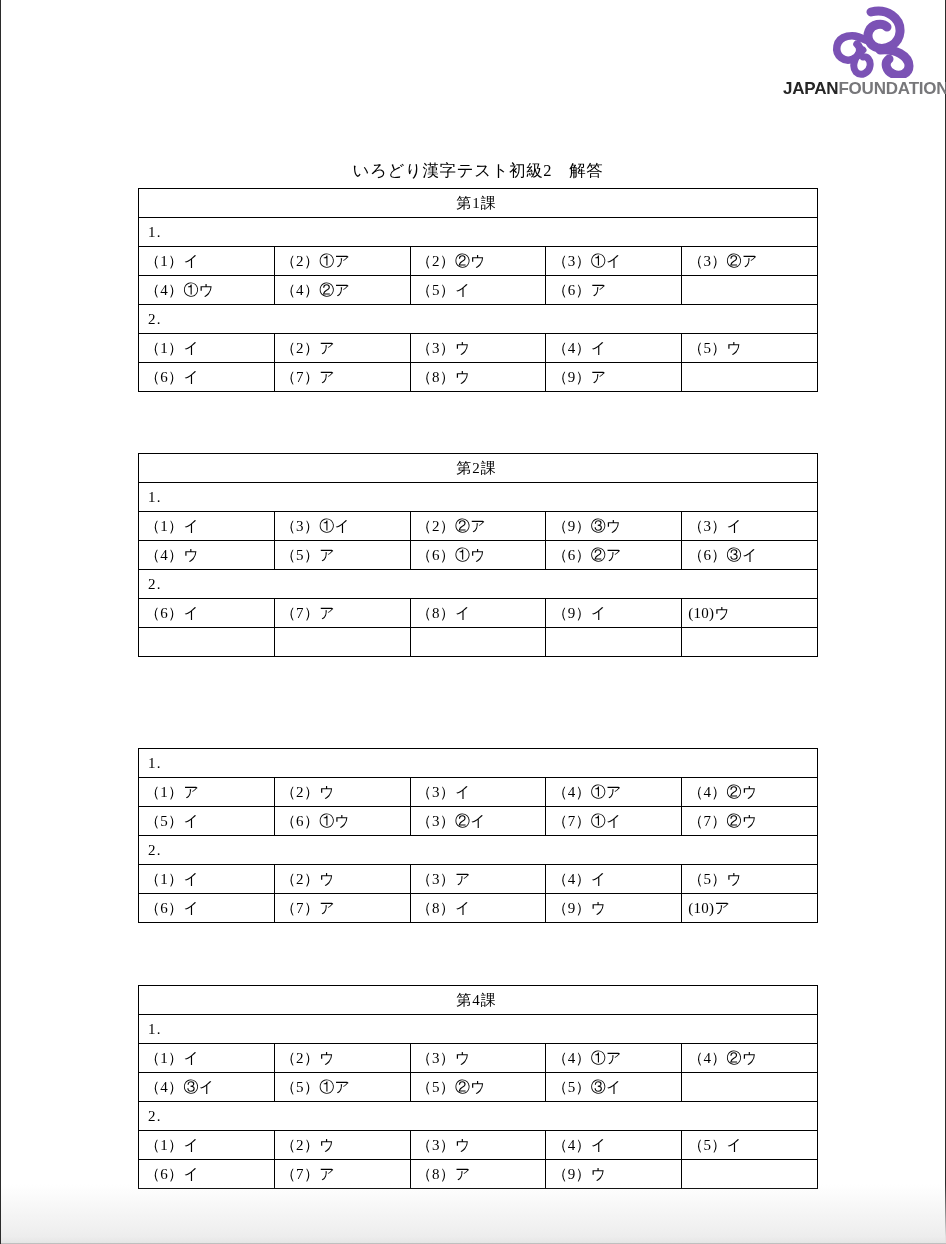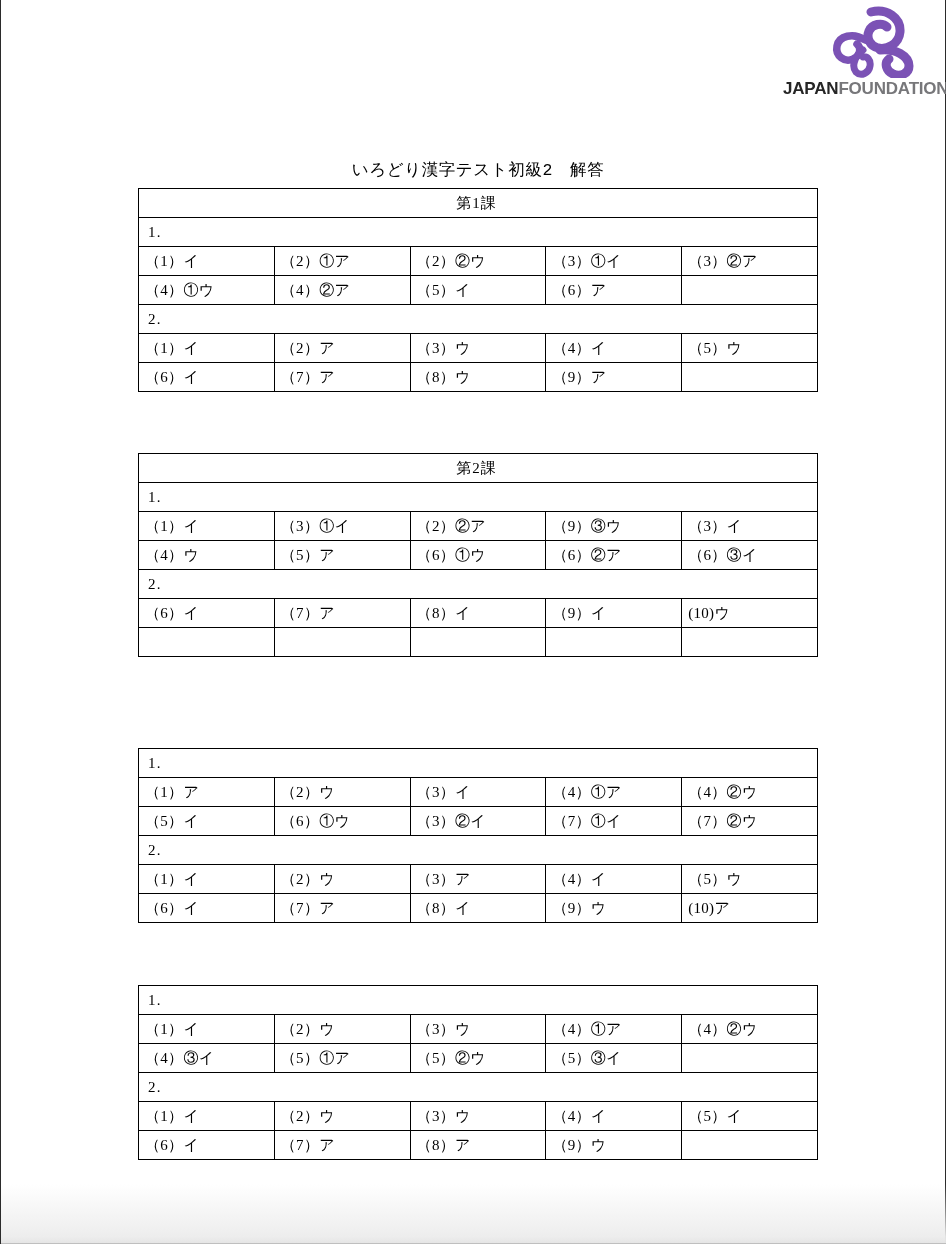--- a/index.html
+++ b/index.html
@@ -78,21 +78,20 @@
   .doc-title {
     position: absolute;
     left: 0;
     top: 160px;
     width: 946px;
     text-align: center;
     font-size: 16.5px;
     line-height: 22px;
     letter-spacing: 0.6px;
     padding-left: 8px;
-    font-family: Liberation Mono, monospace;
   }
 
   
   .lesson-table {
     position: absolute;
     left: 137px;
     width: 680px;
     border-collapse: collapse;
     table-layout: fixed;
     font-size: 15px;
@@ -263,20 +262,23 @@
           <td class="answer-cell">（6）イ</td>
           <td class="answer-cell">（7）ア</td>
           <td class="answer-cell">（8）イ</td>
           <td class="answer-cell">（9）ウ</td>
           <td class="answer-cell">(10)ア</td>
         </tr>
       </tbody>
     </table>
   <table class="lesson-table" id="table-lesson-4">
       <tbody>
+        <tr class="lesson-head">
+          <td colspan="5">第4課</td>
+        </tr>
         <tr class="section-label">
           <td colspan="5">1.</td>
         </tr>
         <tr>
           <td class="answer-cell">（1）イ</td>
           <td class="answer-cell">（2）ウ</td>
           <td class="answer-cell">（3）ウ</td>
           <td class="answer-cell">（4）①ア</td>
           <td class="answer-cell">（4）②ウ</td>
         </tr>

